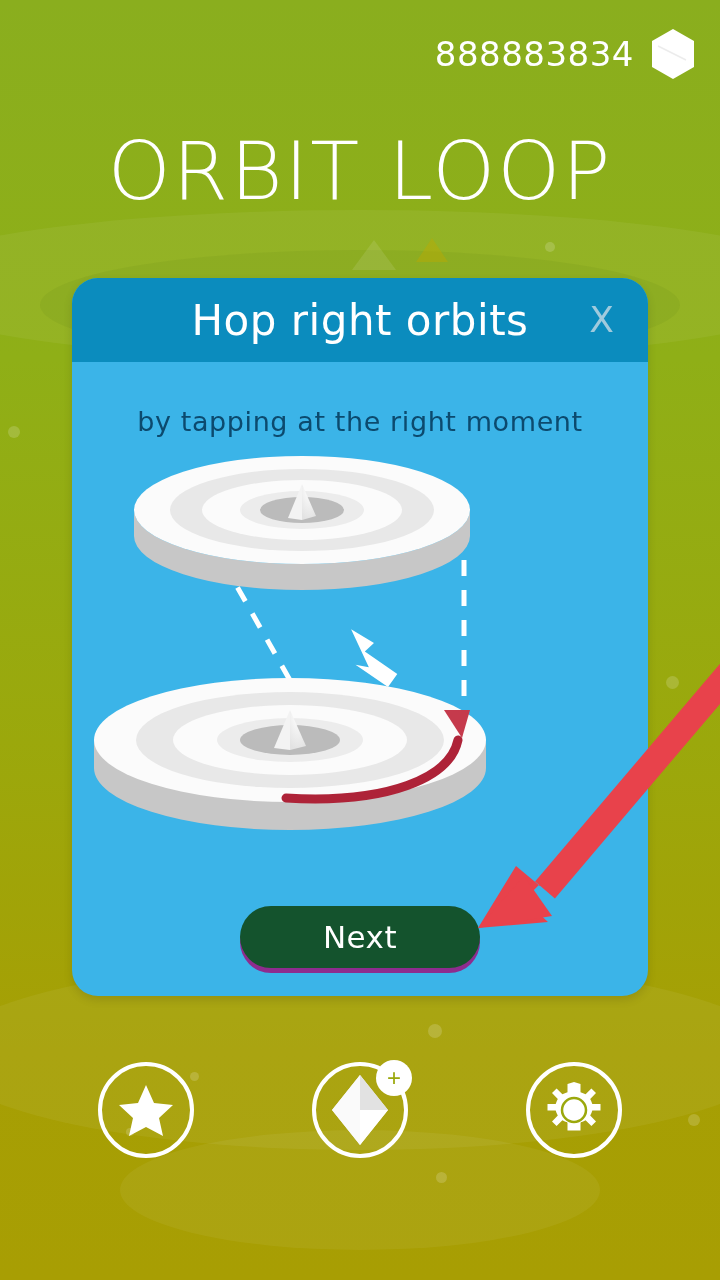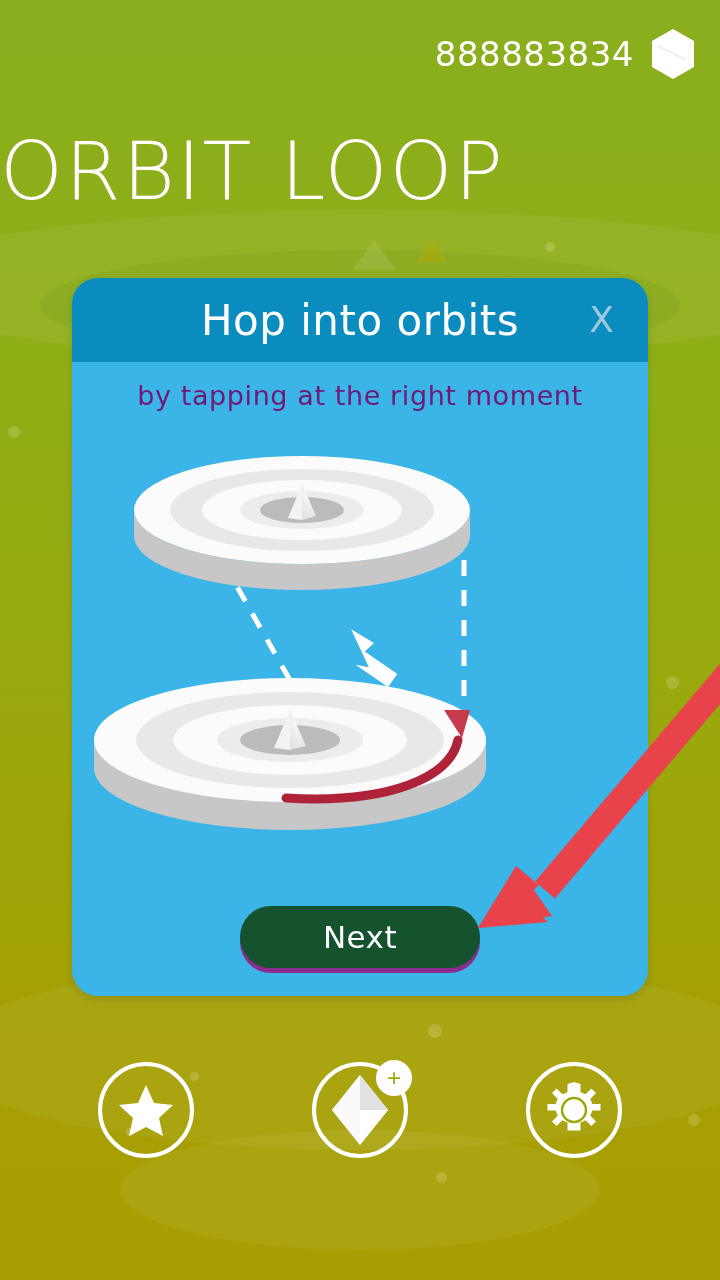--- a/index.html
+++ b/index.html
@@ -71,21 +71,21 @@
     height: 52px;
     display: block;
   }
 
   
   .game-title {
     position: absolute;
     top: 132px;
     left: 0;
     right: 0;
-    text-align: left;
+    text-align: center;
     color: #fff;
     font-size: 80px;
     line-height: 1;
     font-weight: 300;
     letter-spacing: 2px;
     font-family: "DejaVu Sans", sans-serif;
   }
 
   
   .dialog {
@@ -119,23 +119,23 @@
     top: 50%;
     transform: translateY(-50%);
     color: #9FCADD;
     font-size: 36px;
     font-weight: 400;
     line-height: 1;
     padding: 6px 10px;
     cursor: pointer;
   }
   .dialog-subtitle {
-    margin-top: 18px;
+    margin-top: 44px;
     text-align: center;
-    color: #701a75;
+    color: #0c4a6e;
     font-size: 27px;
     font-weight: 400;
     letter-spacing: 0.6px;
   }
 
   .illustration {
     position: absolute;
     left: 0;
     top: 170px;
     width: 576px;
@@ -242,21 +242,21 @@
       <polygon points="23,1 44,13 44,39 23,51 2,39 2,13" fill="#ffffff"></polygon>
       <path d="M8 18 L36 32" stroke="#ECECEC" stroke-width="1.4" fill="none"></path>
     </svg>
   </div>
 
   <div class="game-title">ORBIT LOOP</div>
 
   <div class="dialog">
 
     <div class="dialog-header">
-      <span class="dialog-title">Hop into orbits</span>
+      <span class="dialog-title">Hop right orbits</span>
       <span class="dialog-close">X</span>
     </div>
 
     <div class="dialog-subtitle">by tapping at the right moment</div>
 
     <svg class="illustration" viewBox="0 0 576 420">
       <defs>
         <radialGradient id="coneG" cx="50%" cy="10%" r="90%">
           <stop offset="0%" stop-color="#ffffff"></stop>
           <stop offset="100%" stop-color="#E3E3E3"></stop>

